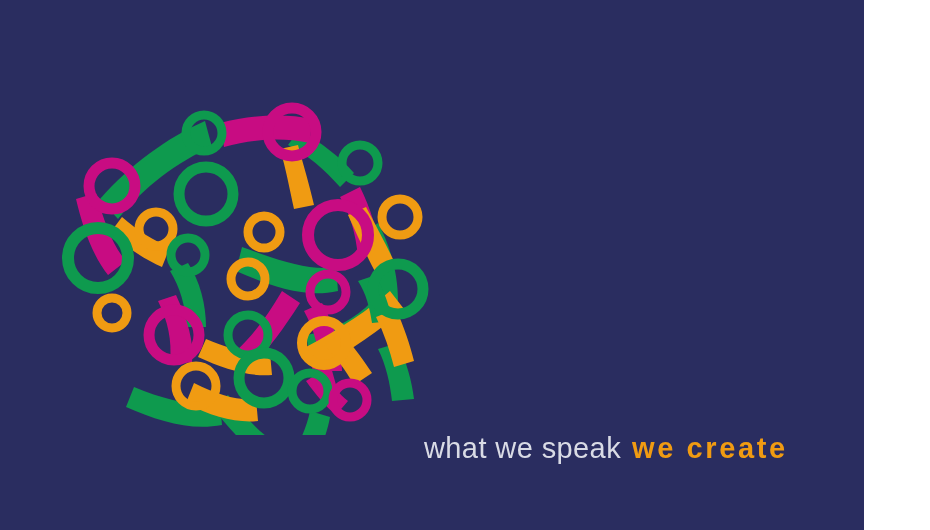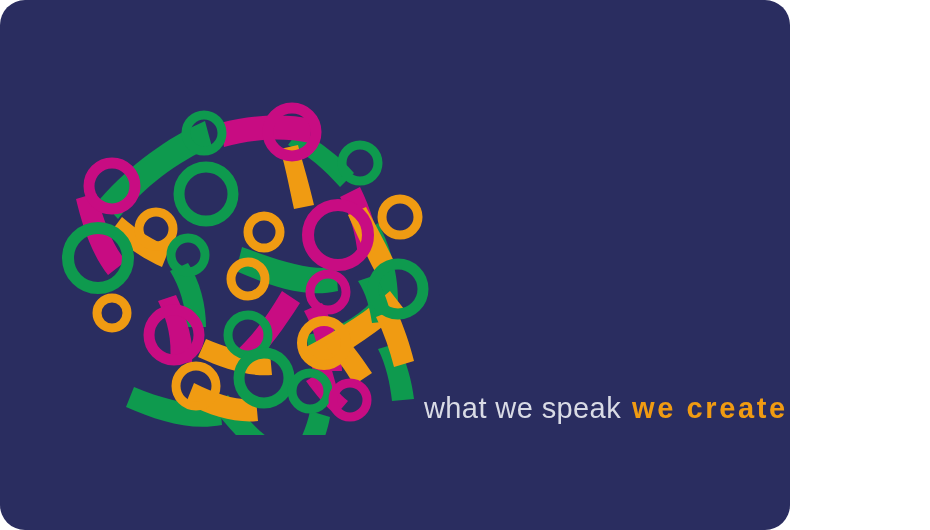--- a/index.html
+++ b/index.html
@@ -7,25 +7,24 @@
     padding: 0;
   }
   body {
     width: 930px;
     height: 530px;
     overflow: hidden;
     font-family: "Liberation Sans", sans-serif;
   }
   #stage {
     position: relative;
-    width: 790px;
+    width: 864px;
     height: 530px;
     background: #2a2d60;
     overflow: hidden;
-    border-radius: 25px;
   }
   #brand-logo {
     position: absolute;
     left: 60px;
     top: 95px;
     width: 380px;
     height: 340px;
   }
   #brand-logo svg {
     display: block;
@@ -53,20 +52,21 @@
     display: inline-block;
     width: 11px;
   }
   .tag-strong {
     font-family: "Liberation Sans", sans-serif;
     font-size: 29px;
     font-weight: 700;
     letter-spacing: 2.6px;
     color: #f09b12;
     line-height: 34px;
+    margin-top: 40px;
   }
 </style>
 </head>
 <body>
 
 <div id="stage" style="background: rgb(42, 45, 96);">
 
   <div id="brand-logo">
     <svg viewBox="0 0 380 340" xmlns="http://www.w3.org/2000/svg" aria-label="brain network logo">
       <defs>

